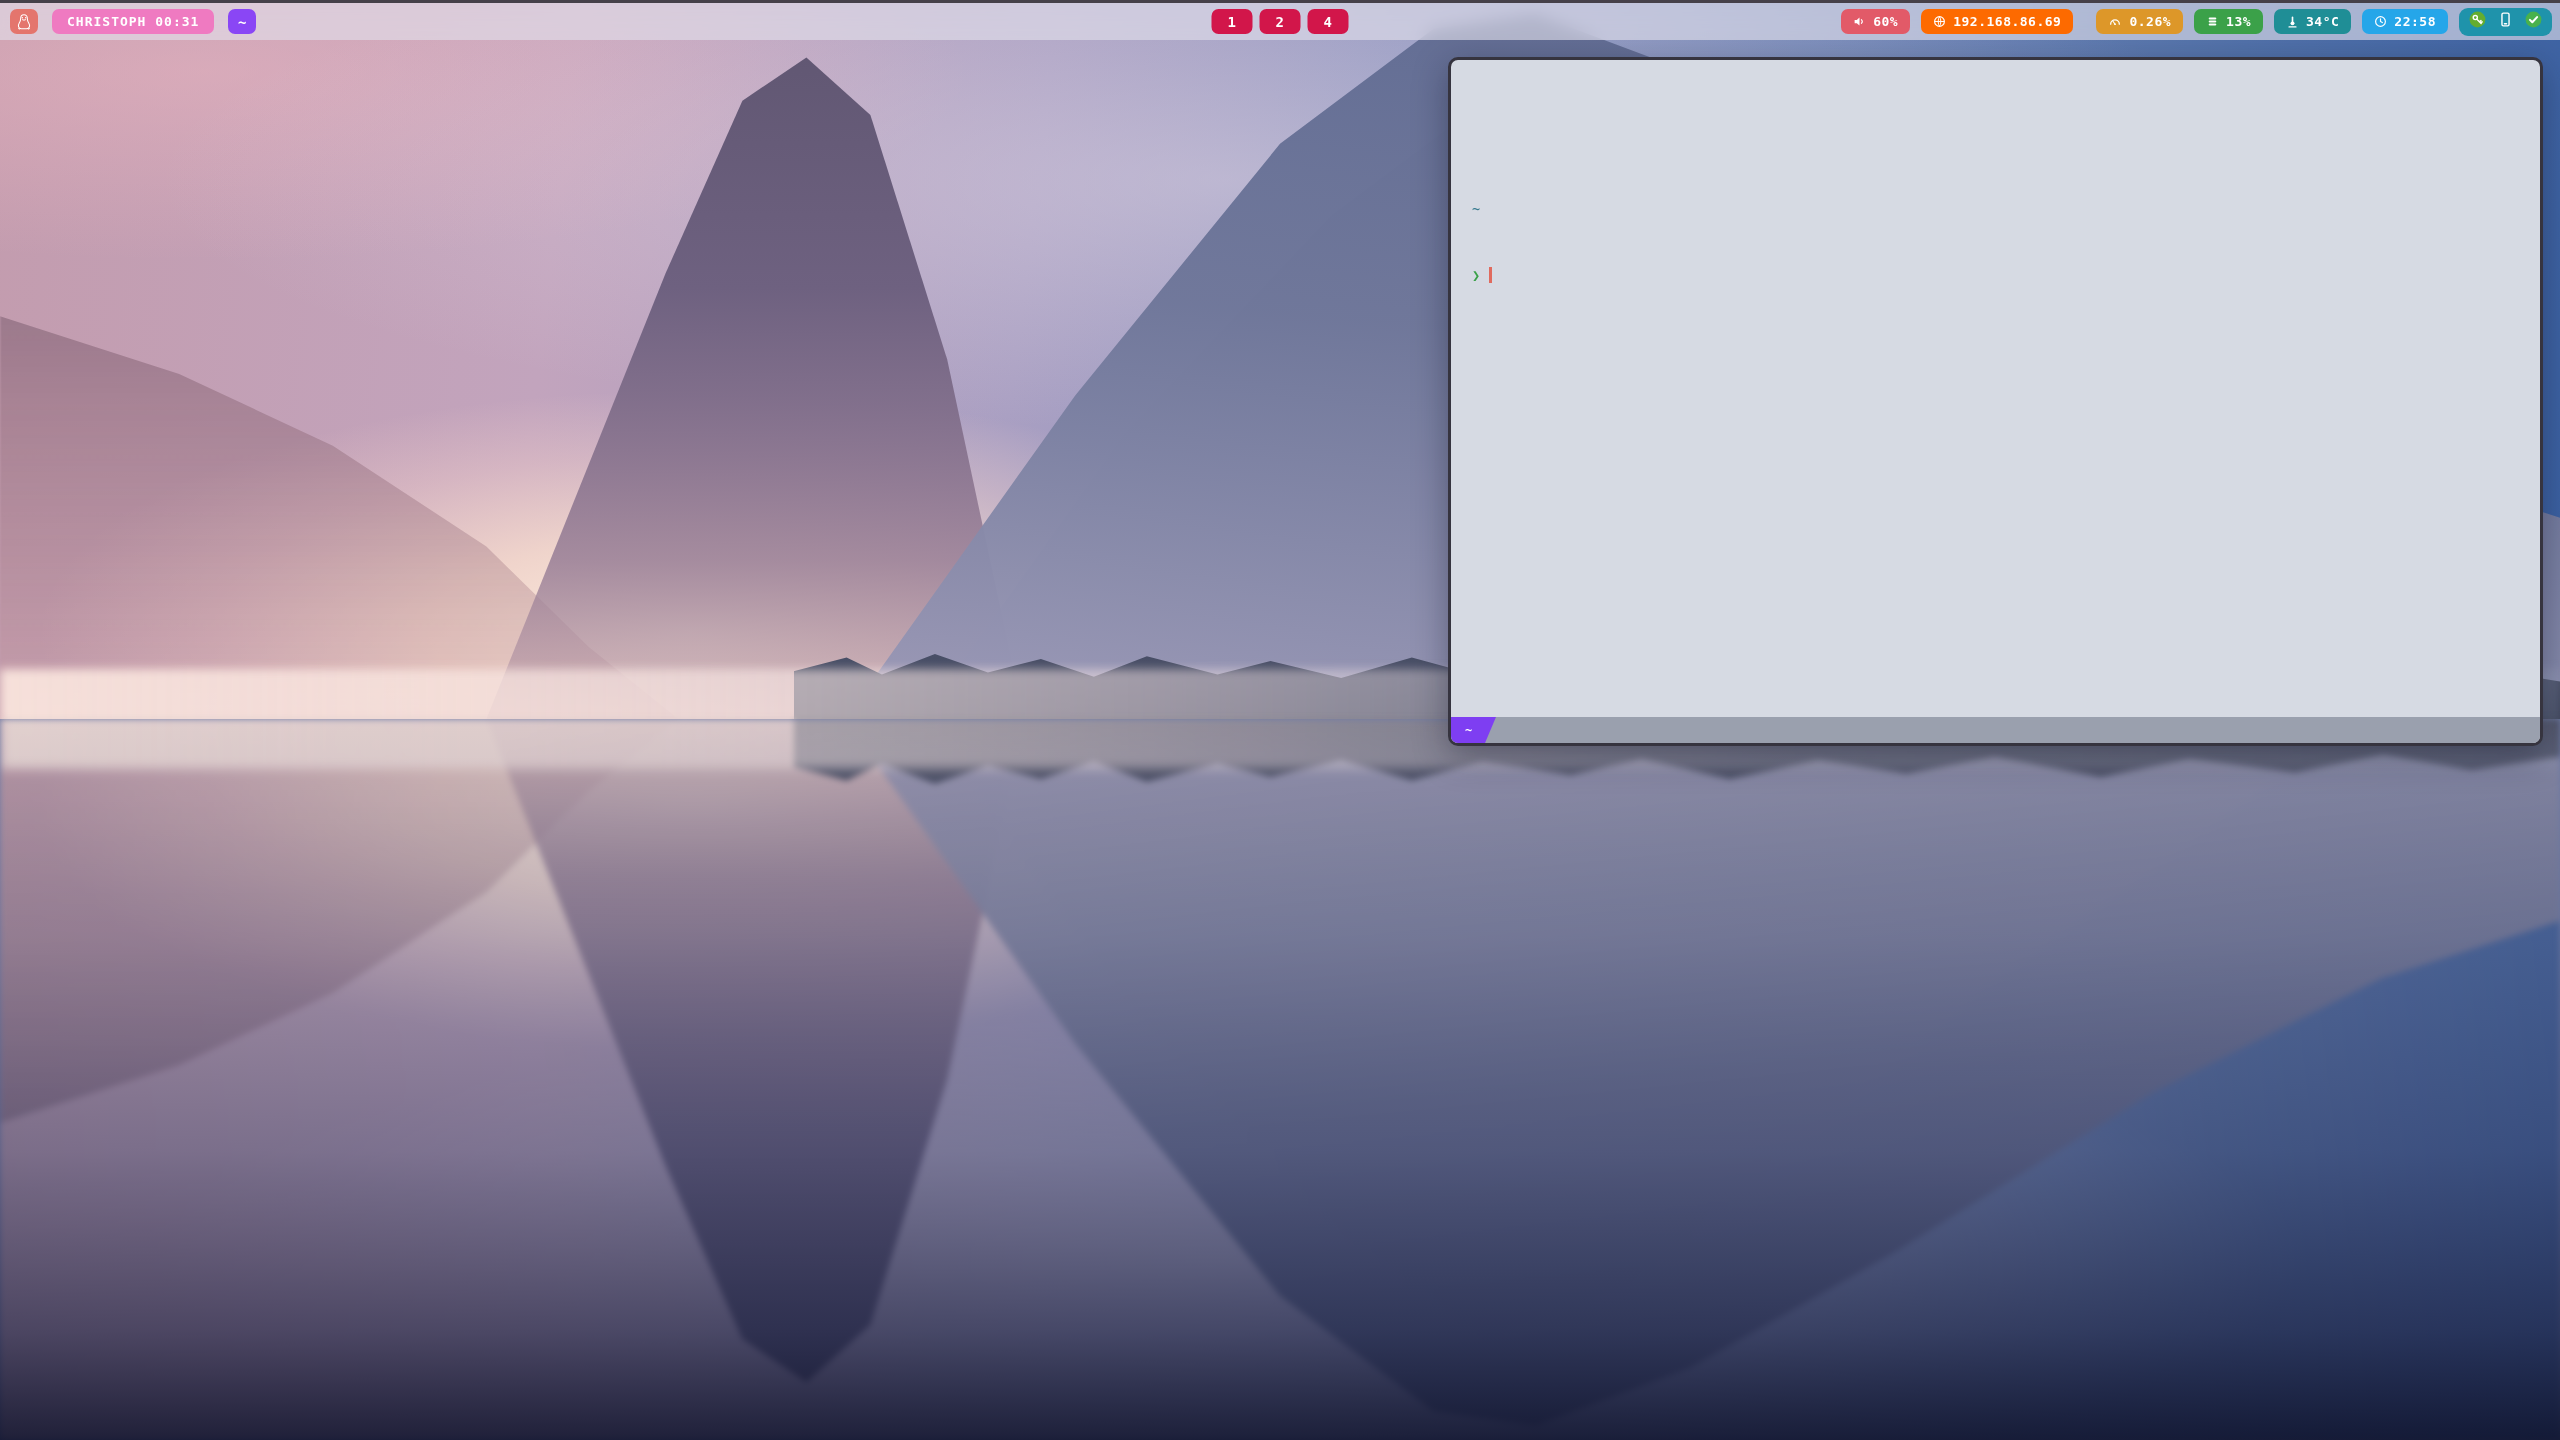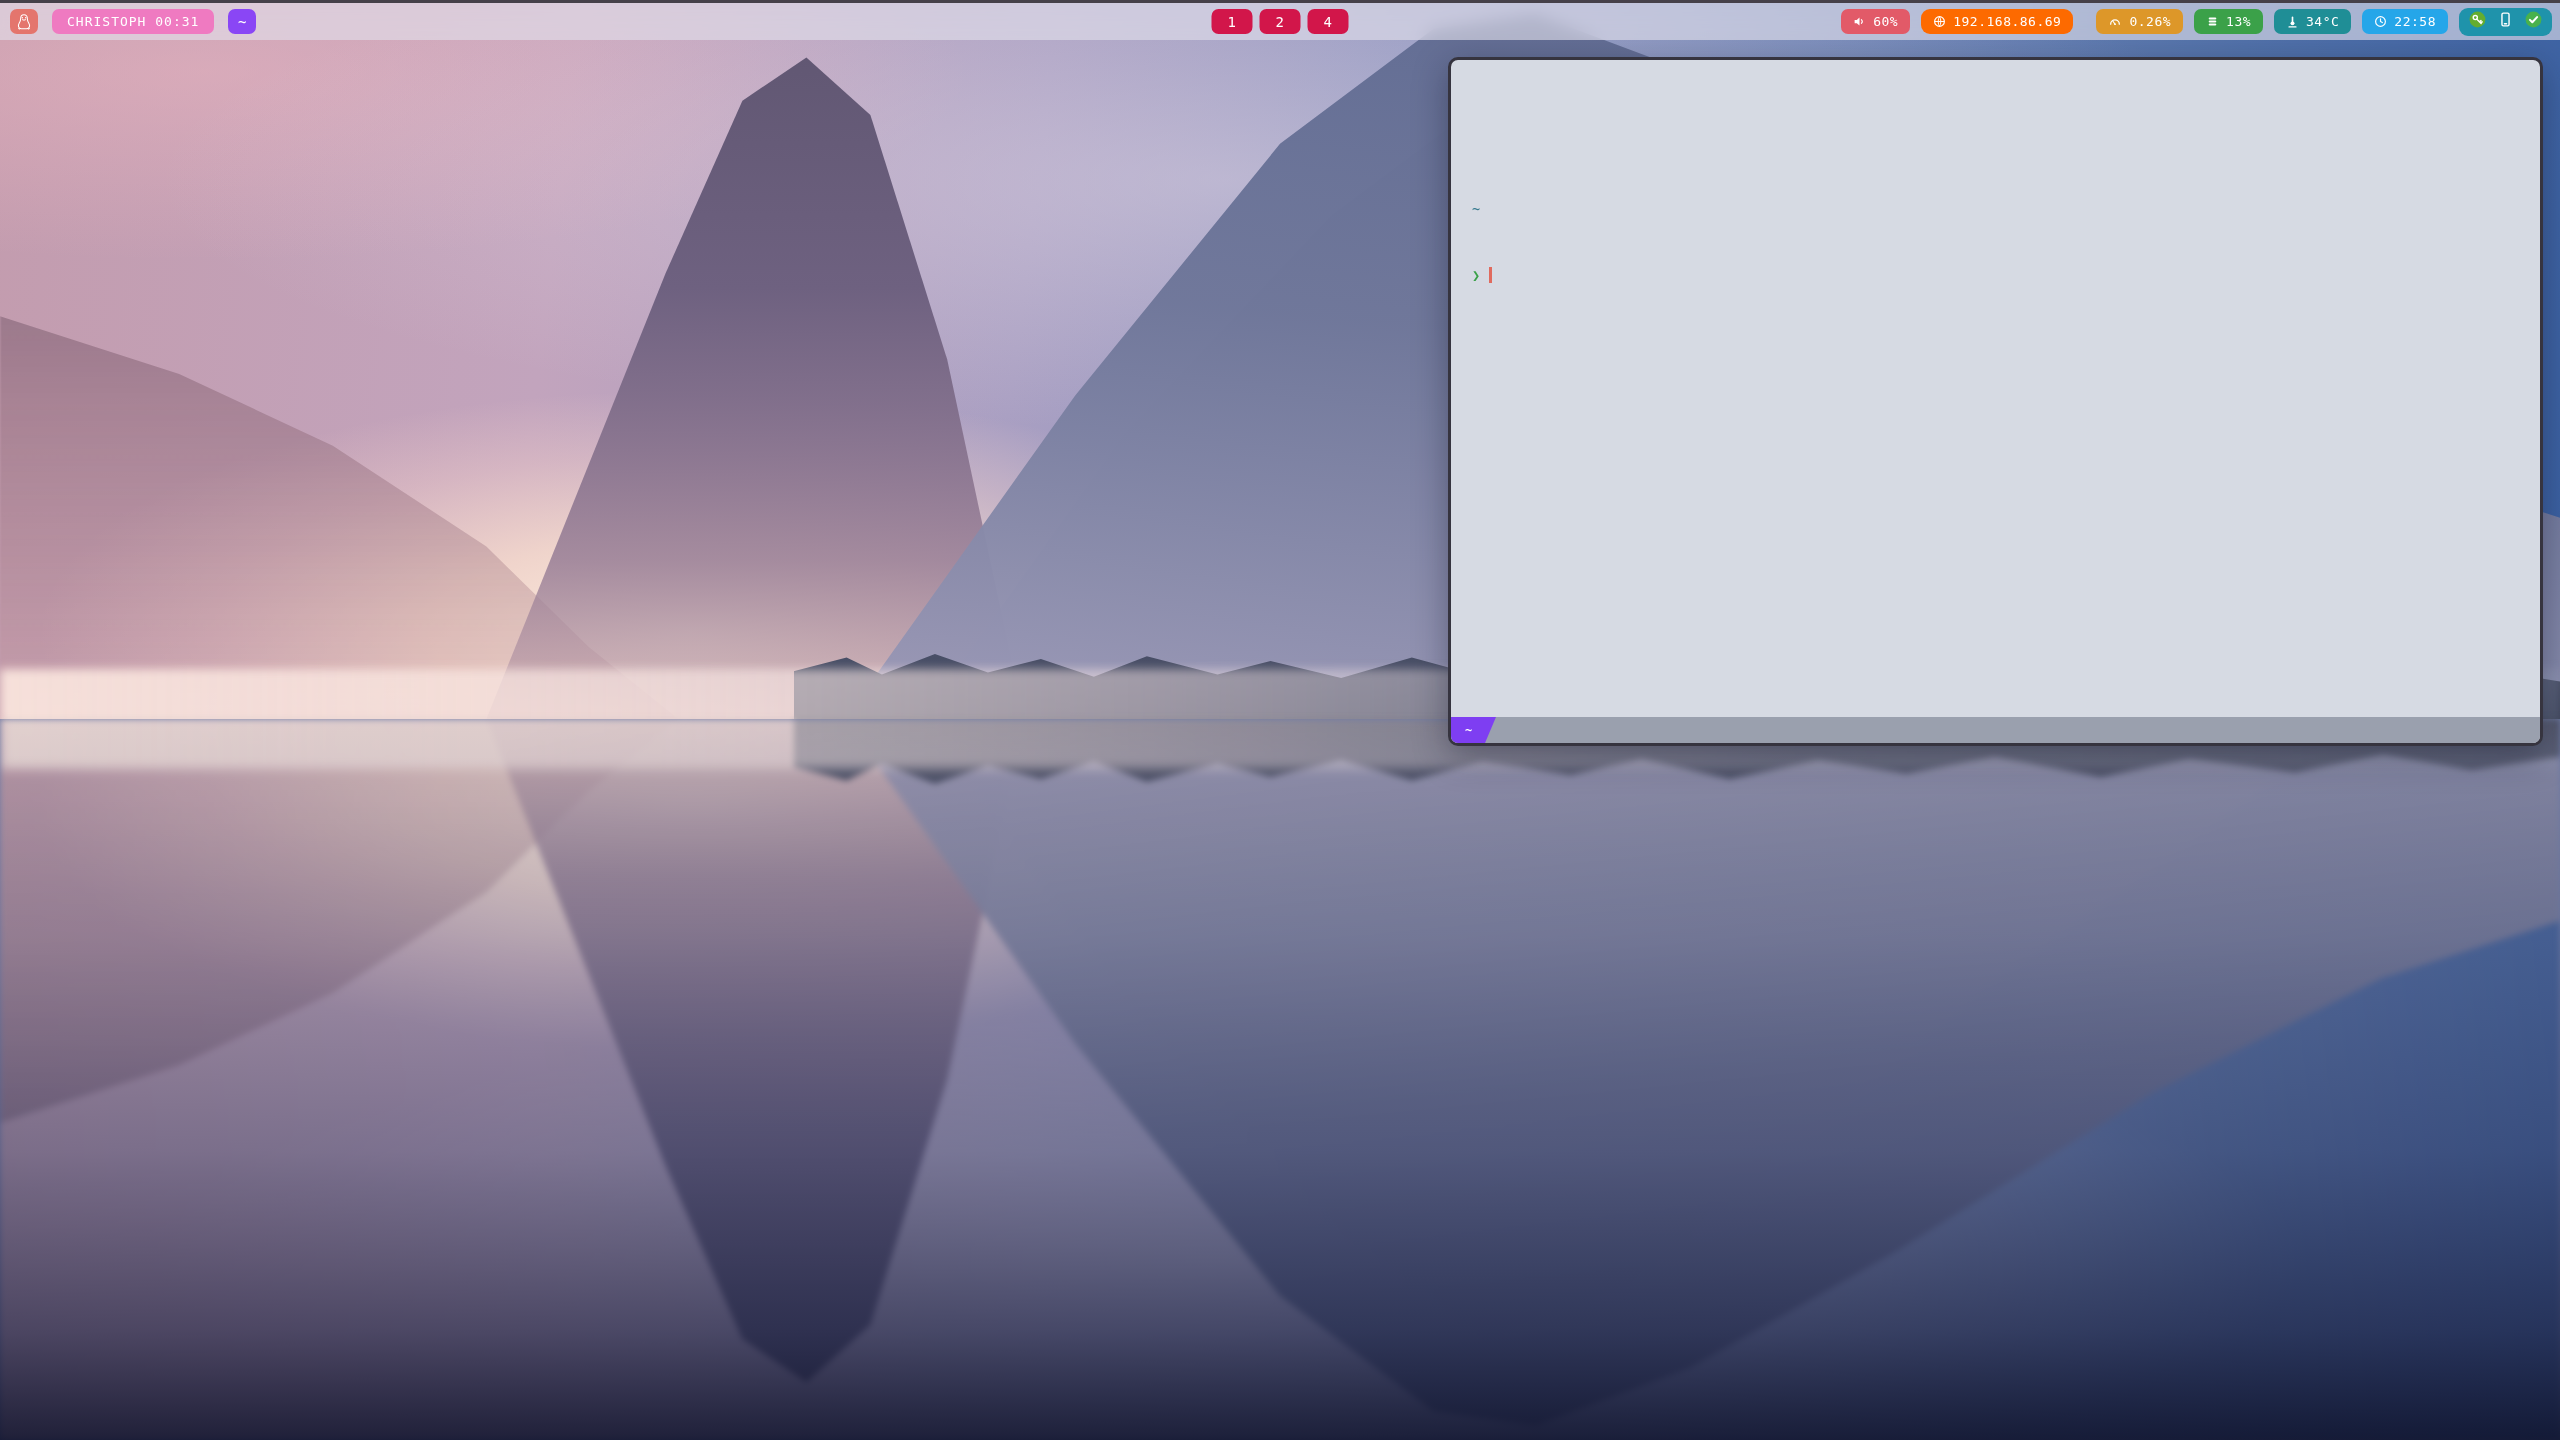--- a/index.html
+++ b/index.html
@@ -37,30 +37,30 @@
   
   .topbar { position:absolute; top:0; left:0; right:0; height:40px; z-index:20;
     border-top:3px solid #454049;
     background:rgba(226,224,236,.62);
     -webkit-backdrop-filter:blur(8px); backdrop-filter:blur(8px);
     display:flex; align-items:center; padding:0 8px 0 10px; }
   .bar-left { display:flex; align-items:center; gap:14px; }
   .bar-center { position:absolute; left:50%; transform:translateX(-50%); display:flex; gap:7px; }
   .bar-right { margin-left:auto; display:flex; align-items:center; gap:11px; }
   .badge { height:25px; border-radius:7px; display:inline-flex; align-items:center; justify-content:center;
-    color:#fff; font-weight:normal; font-size:13px; letter-spacing:.5px; padding:0 12px; gap:7px; cursor:default; }
+    color:#fff; font-weight:bold; font-size:13px; letter-spacing:.5px; padding:0 12px; gap:7px; cursor:default; }
   .badge svg { display:block; }
   .sq { width:28px; padding:0; }
   .ws { width:41px; padding:0; font-size:14px; }
   .logo-badge   { background:#e4756d; }
   .user-badge   { background:#ef7ac1; padding:0 15px; letter-spacing:1px; }
   .tilde-badge  { background:#8a46f5; font-size:14px; }
   .ws-badge     { background:#d2164a; }
   .vol-badge    { background:#e25a68;border-radius:7px; }
-  .net-badge    { background:#fd6a00;border-radius:9px; }
+  .net-badge    { background:#fd6a00; }
   .cpu-badge    { background:#dd9729;margin-left:12px; }
   .mem-badge    { background:#3ba149; }
   .temp-badge   { background:#1f8e96; }
   .clock-badge  { background:#25a6e9; }
   .tray { height:28px; border-radius:9px; background:#1f93ab; display:flex; align-items:center; gap:10px; padding:0 9px; }
 
   
   .terminal-window { position:absolute; left:1448px; top:57px; width:1095px; height:689px; z-index:10;
     background:#d6dae3; border:3px solid #36343f; border-radius:10px;
     box-shadow:0 10px 34px rgba(18,20,42,.38); overflow:hidden; }

